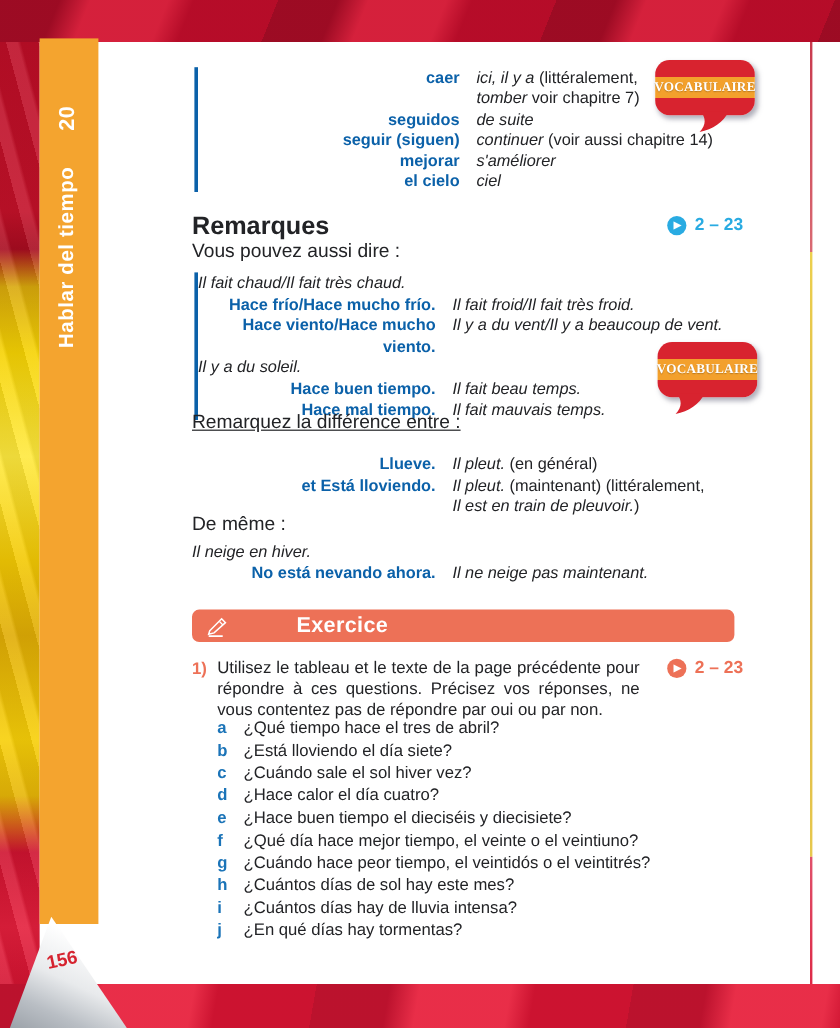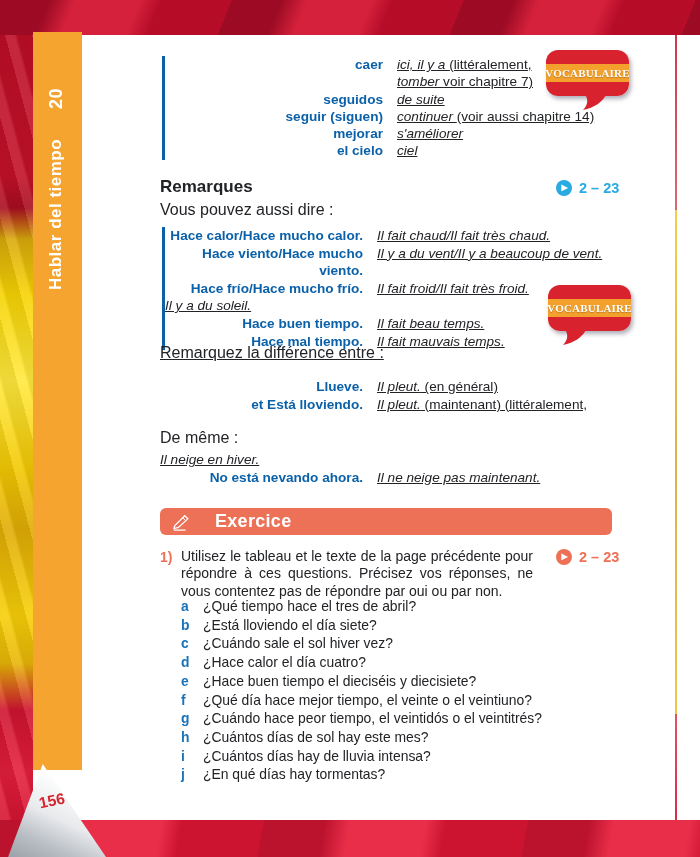--- a/index.html
+++ b/index.html
@@ -77,29 +77,29 @@
   .audio.coral{color:var(--coral);} .audio.coral .pc{background:var(--coral);}
 
   
   .vtable{position:absolute;font-size:13.6px;line-height:17.3px;}
   .vtable.barred{border-left:3px solid var(--blue);}
   .vrow{display:grid;column-gap:14px;}
   .vt-top .vrow{grid-template-columns:218px auto;}
   .vt-rem .vrow{grid-template-columns:198px auto;line-height:17.6px;}
   .vt-diff .vrow,.vt-meme .vrow{grid-template-columns:203px auto;line-height:17.6px;}
   .vrow .es{text-align:right;color:var(--blue);font-weight:bold;}
-  .vrow .fr{color:var(--ink);text-decoration:underline;}
+  .vrow .fr{color:var(--ink);}
   .fr .it{font-style:italic;}
 
-  .h-remarques{position:absolute;left:160px;top:177px;font-size:17px;font-weight:bold;}
+  .h-remarques{position:absolute;left:160px;top:177px;font-size:21px;font-weight:bold;}
   .t-intro{position:absolute;font-size:16px;}
 
   
   .ex-bar{position:absolute;left:160px;top:508px;width:452px;height:27px;border-radius:6px;
-    background:var(--coral);display:flex;align-items:center;}
+    background:var(--coral);display:flex;align-items:center;gap:32px;}
   .ex-bar .ex-icon{margin-left:11px;display:flex;}
   .ex-bar .ex-title{color:#fff;font-weight:bold;font-size:18px;margin-left:22px;letter-spacing:.3px;}
   .ex-num{position:absolute;left:160px;top:549px;color:var(--coral);font-weight:bold;font-size:14px;}
   .ex-instr{position:absolute;left:181px;top:548px;width:352px;font-size:14px;line-height:17.4px;text-align:justify;}
   .qlist{position:absolute;left:181px;top:597px;font-size:13.9px;line-height:18.7px;}
   .qrow{display:flex;}
   .qrow .qletter{width:22px;color:#1b74b8;font-weight:bold;}
 </style>
 </head>
 <body>
@@ -165,35 +165,34 @@
   <div class="audio cyan" style="left:556px;top:180px;">
     <span class="pc">
         <span>▶</span>
       </span>
     <span>2 – 23</span>
   </div>
   <div class="t-intro" style="left:160px;top:201px;">Vous pouvez aussi dire :</div>
 
   <div class="vtable vt-rem barred" style="left:162px;top:227px;">
       <div class="vrow">
-        <div class="es">Hace calor/Hace mucho calor.</div>
         <div class="fr">
           <div><span class="it">Il fait chaud/Il fait très chaud.</span></div>
         </div>
       </div>
       <div class="vrow">
+        <div class="es">Hace frío/Hace mucho frío.</div>
+        <div class="fr">
+          <div><span class="it">Il fait froid/Il fait très froid.</span></div>
+        </div>
+      </div>
+      <div class="vrow">
         <div class="es">Hace viento/Hace mucho viento.</div>
         <div class="fr">
           <div><span class="it">Il y a du vent/Il y a beaucoup de vent.</span></div>
-        </div>
-      </div>
-      <div class="vrow">
-        <div class="es">Hace frío/Hace mucho frío.</div>
-        <div class="fr">
-          <div><span class="it">Il fait froid/Il fait très froid.</span></div>
         </div>
       </div>
       <div class="vrow">
         <div class="fr">
           <div><span class="it">Il y a du soleil.</span></div>
         </div>
       </div>
       <div class="vrow">
         <div class="es">Hace buen tiempo.</div>
         <div class="fr">
@@ -222,20 +221,21 @@
       <div class="vrow">
         <div class="es">Llueve.</div>
         <div class="fr">
           <div><span class="it">Il pleut.</span><span> (en général)</span></div>
         </div>
       </div>
       <div class="vrow">
         <div class="es">et Está lloviendo.</div>
         <div class="fr">
           <div><span class="it">Il pleut.</span><span> (maintenant) (littéralement,</span></div>
+          <div><span class="it">Il est en train de pleuvoir.</span><span>)</span></div>
         </div>
       </div>
     </div>
 
   <div class="t-intro" style="left:160px;top:429px;">De même :</div>
   <div class="vtable vt-meme" style="left:160px;top:451px;">
       <div class="vrow">
         <div class="fr">
           <div><span class="it">Il neige en hiver.</span></div>
         </div>

